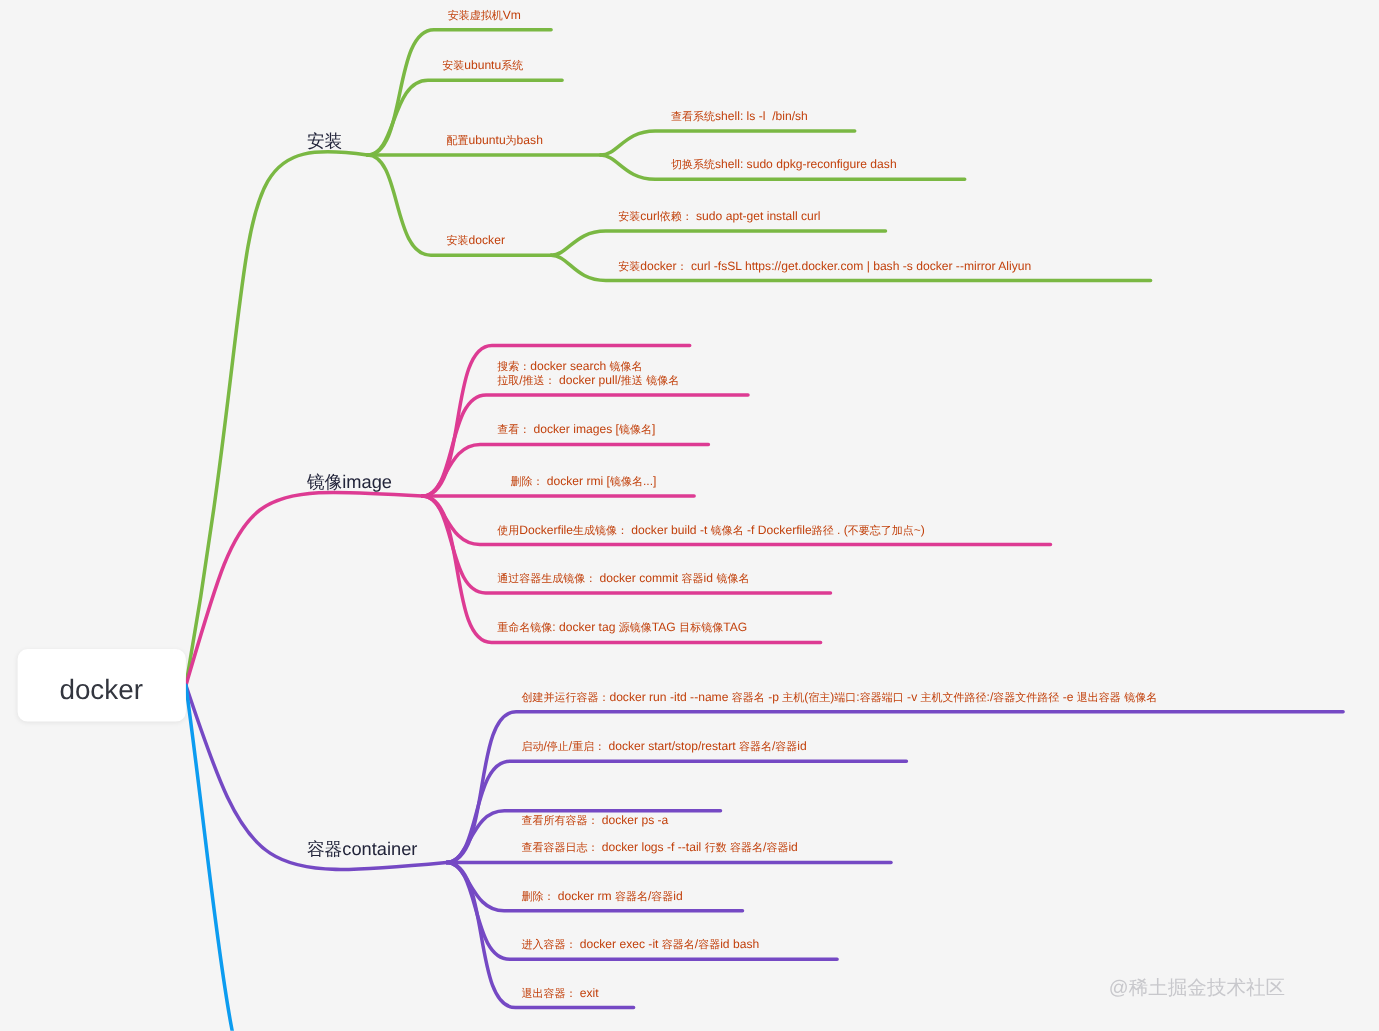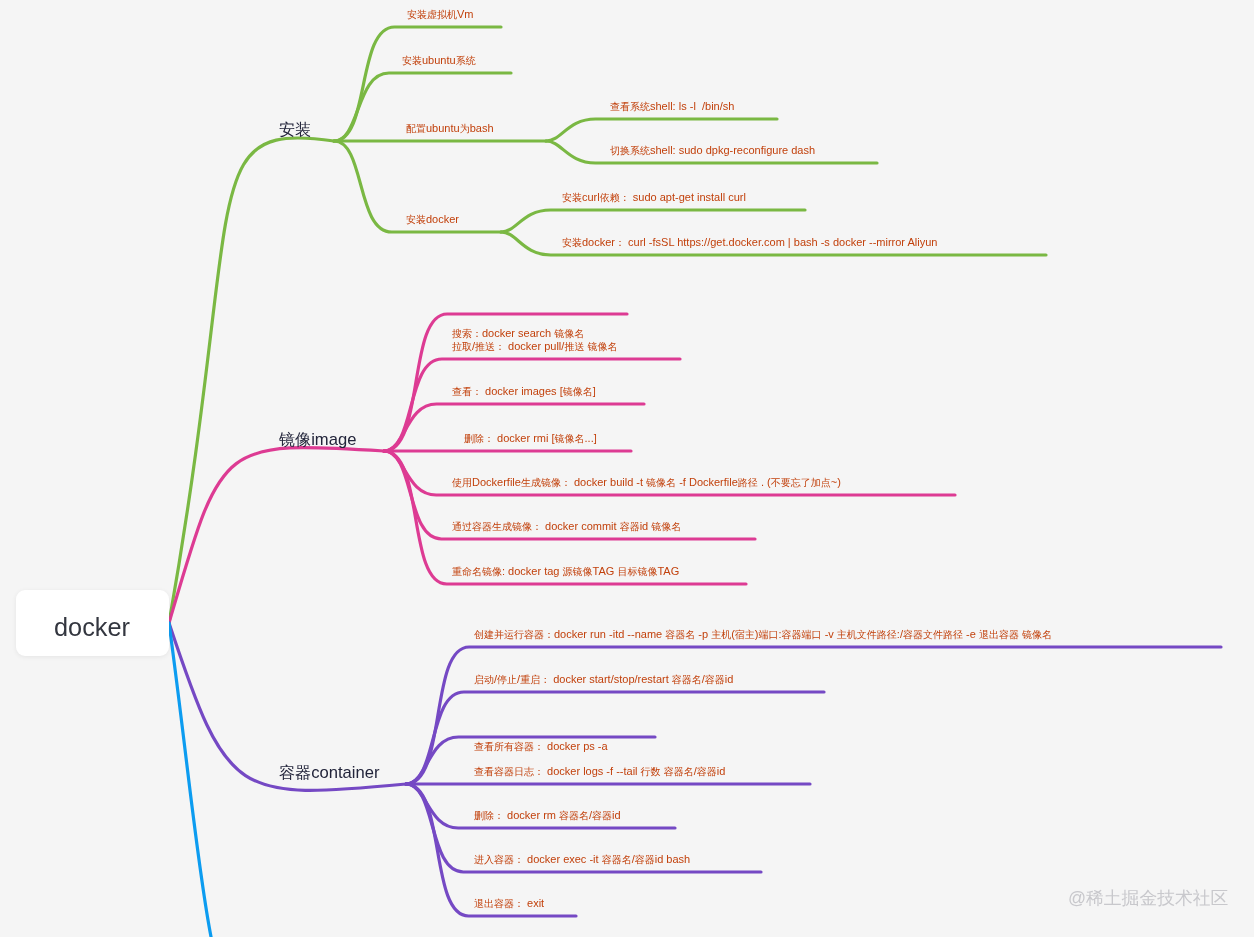--- a/index.html
+++ b/index.html
@@ -72,14 +72,14 @@
       <div class="node-label" style="left: 474px; top: 628px;"><span class="cjk">创建并运行容器：</span>docker run -itd --name <span class="cjk">容器名</span> -p <span class="cjk">主机</span>(<span class="cjk">宿主</span>)<span class="cjk">端口</span>:<span class="cjk">容器端口</span> -v <span class="cjk">主机文件路径</span>:/<span class="cjk">容器文件路径</span> -e <span class="cjk">退出容器</span> <span class="cjk">镜像名</span></div>
       <div class="node-label" style="left: 474px; top: 673px;"><span class="cjk">启动</span>/<span class="cjk">停止</span>/<span class="cjk">重启：</span> docker start/stop/restart <span class="cjk">容器名</span>/<span class="cjk">容器</span>id</div>
       <div class="node-label" style="left: 474px; top: 718px; margin-top: 22px;"><span class="cjk">查看所有容器：</span> docker ps -a</div>
       <div class="node-label" style="left: 474px; top: 765px;"><span class="cjk">查看容器日志：</span> docker logs -f --tail <span class="cjk">行数</span> <span class="cjk">容器名</span>/<span class="cjk">容器</span>id</div>
       <div class="node-label" style="left: 474px; top: 809px;"><span class="cjk">删除：</span> docker rm <span class="cjk">容器名</span>/<span class="cjk">容器</span>id</div>
       <div class="node-label" style="left: 474px; top: 853px;"><span class="cjk">进入容器：</span> docker exec -it <span class="cjk">容器名</span>/<span class="cjk">容器</span>id bash</div>
       <div class="node-label" style="left: 474px; top: 897px; text-align: right;"><span class="cjk">退出容器：</span> exit</div>
     </div>
   <div class="root-card" id="root-card" style="left: 16px; top: 590px; width: 153px; height: 66px;"></div>
   <div class="root-label" id="root-label" style="left: 54px; top: 615px;">docker</div>
-  <div class="watermark" id="watermark" style="left: 1068px; top: 890px;">@稀土掘金技术社区</div>
+  <div class="watermark" id="watermark" style="left: 1008px; top: 890px;">@稀土掘金技术社区</div>
 </div>
 
 </body></html>

